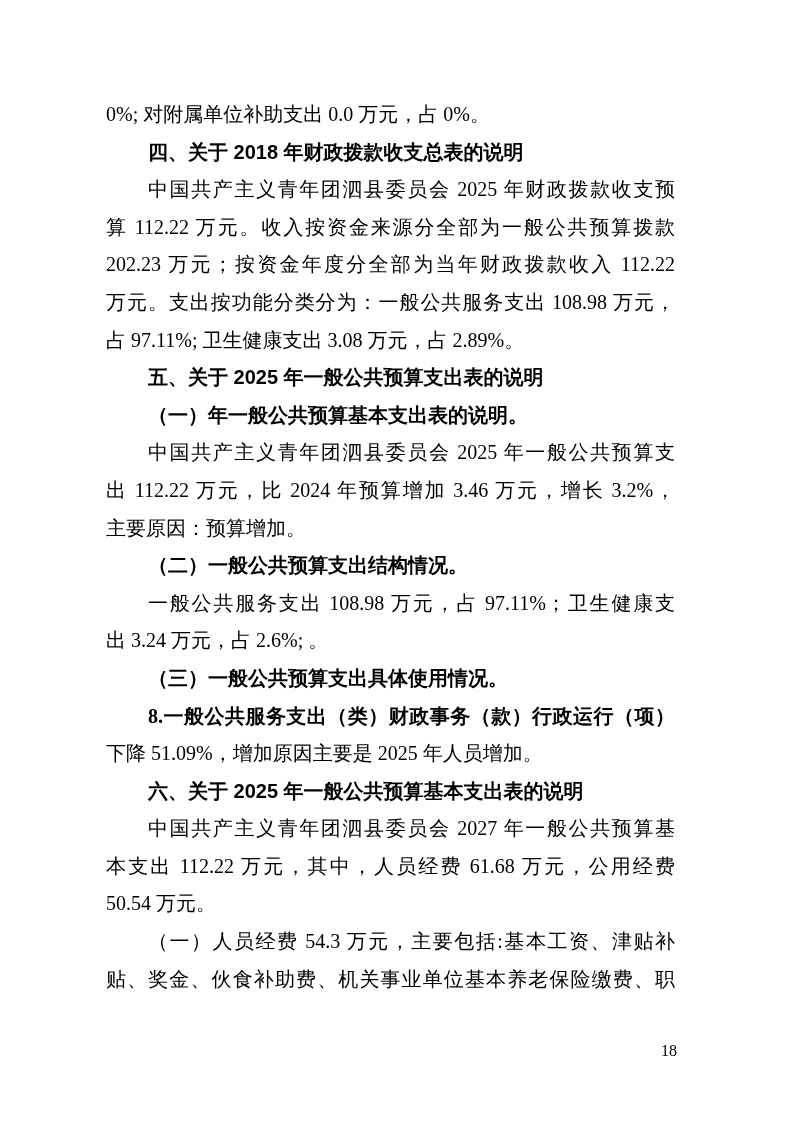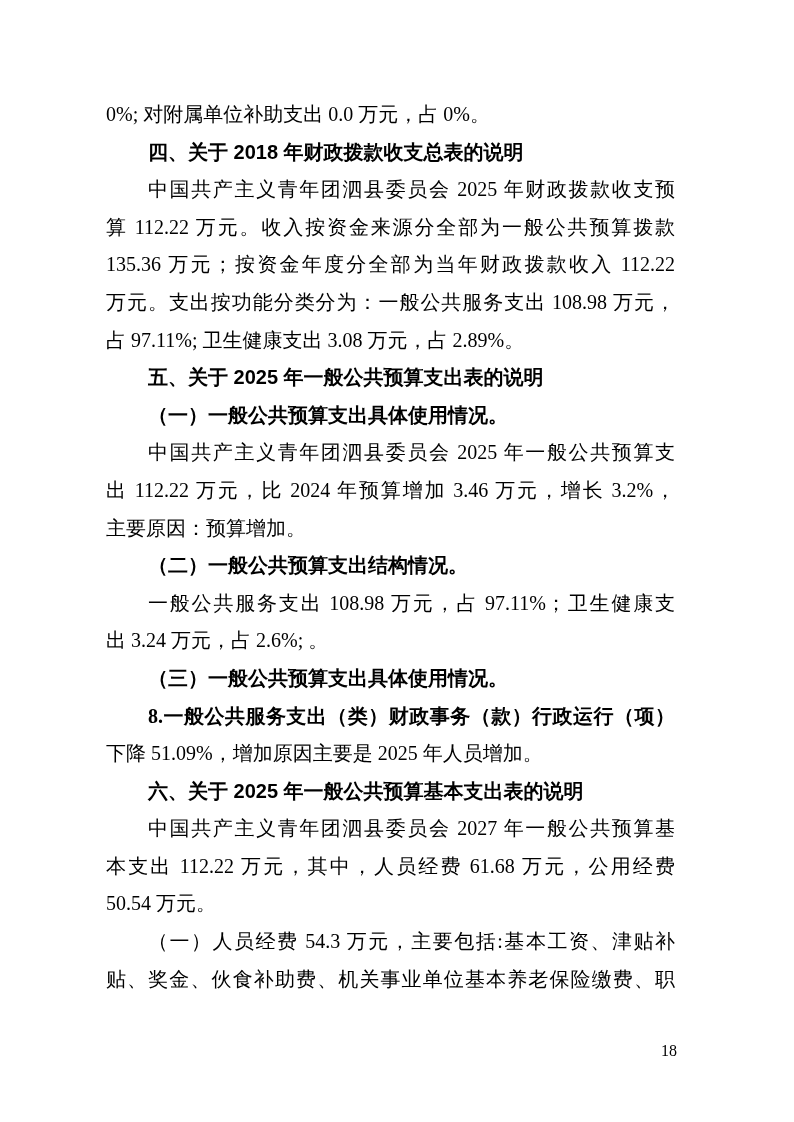--- a/index.html
+++ b/index.html
@@ -57,25 +57,25 @@
 </style>
 </head>
 <body>
 
 <div class="page">
   <div class="content" id="content">
       <div class="line">0%; 对附属单位补助支出 0.0 万元，占 0%。</div>
       <div class="line heading indent">四、关于 2018 年财政拨款收支总表的说明</div>
       <div class="line indent j">中国共产主义青年团泗县委员会 2025 年财政拨款收支预</div>
       <div class="line j">算 112.22 万元。收入按资金来源分全部为一般公共预算拨款</div>
-      <div class="line j">135.36 万元；按资金年度分全部为当年财政拨款收入 112.22</div>
+      <div class="line j">202.23 万元；按资金年度分全部为当年财政拨款收入 112.22</div>
       <div class="line j">万元。支出按功能分类分为：一般公共服务支出 108.98 万元，</div>
       <div class="line">占 97.11%; 卫生健康支出 3.08 万元，占 2.89%。</div>
       <div class="line heading indent">五、关于 2025 年一般公共预算支出表的说明</div>
-      <div class="line subheading indent">（一）一般公共预算支出具体使用情况。</div>
+      <div class="line subheading indent">（一）年一般公共预算基本支出表的说明。</div>
       <div class="line indent j">中国共产主义青年团泗县委员会 2025 年一般公共预算支</div>
       <div class="line j">出 112.22 万元，比 2024 年预算增加 3.46 万元，增长 3.2%，</div>
       <div class="line">主要原因：预算增加。</div>
       <div class="line subheading indent">（二）一般公共预算支出结构情况。</div>
       <div class="line indent j">一般公共服务支出 108.98 万元，占 97.11%；卫生健康支</div>
       <div class="line">出 3.24 万元，占 2.6%; 。</div>
       <div class="line subheading indent">（三）一般公共预算支出具体使用情况。</div>
       <div class="line subheading indent j">8.一般公共服务支出（类）财政事务（款）行政运行（项）</div>
       <div class="line">下降 51.09%，增加原因主要是 2025 年人员增加。</div>
       <div class="line heading indent">六、关于 2025 年一般公共预算基本支出表的说明</div>

